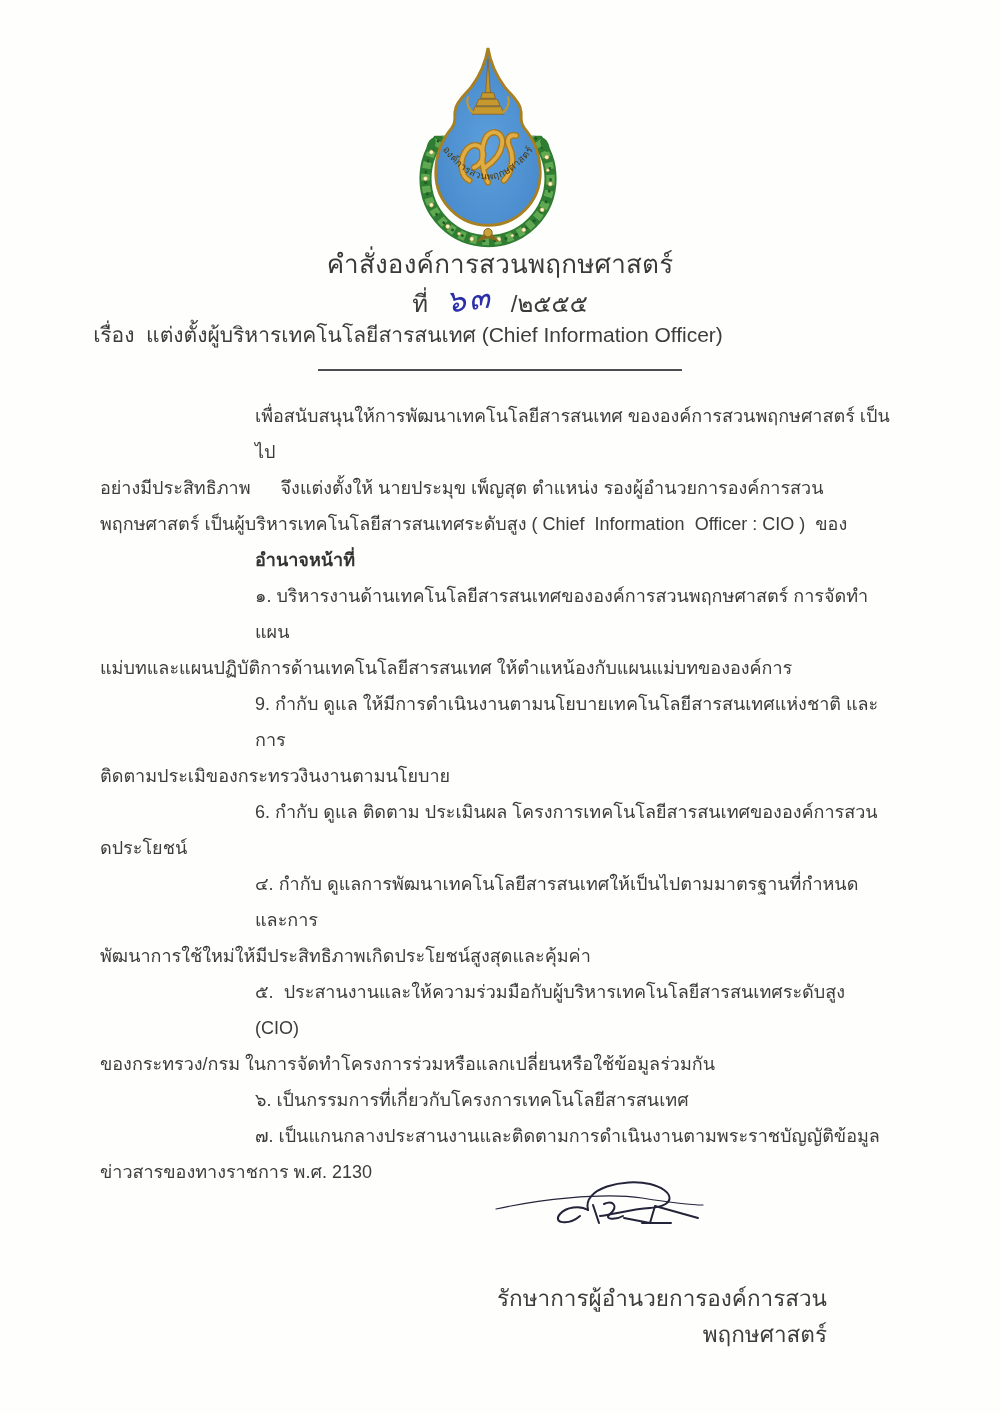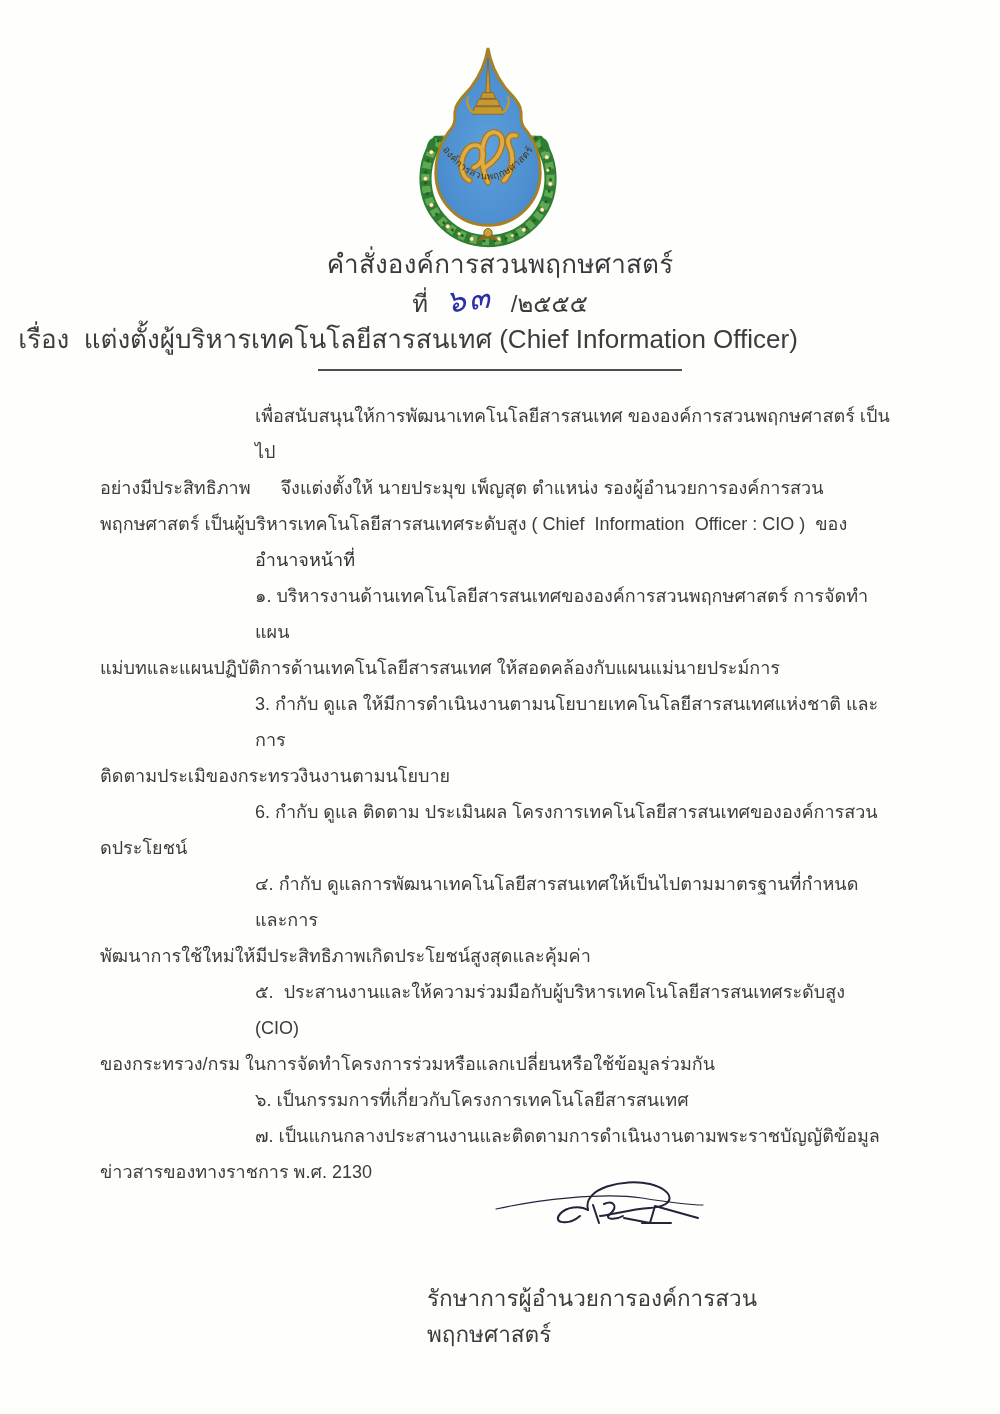--- a/index.html
+++ b/index.html
@@ -25,45 +25,45 @@
     display:flex; justify-content:center; align-items:baseline; gap:18px;
     font-size:24px;
   }
   .hand-number {
     color:#2b2fa8; font-size:31px; font-style:italic;
     transform:rotate(-7deg) translateY(-2px); display:inline-block;
     letter-spacing:3px;
   }
   .doc-subject {
     position:absolute; top:318px; left:0; width:816px;
-    text-align:center; font-size:26px; white-space:pre-wrap;
+    text-align:center; font-size:21px; white-space:pre-wrap;
   }
   .divider {
     position:absolute; top:369px; left:318px; width:364px; height:0;
     border-top:2px solid #4c4c52;
   }
 
   
   .body-flow {
     position:absolute; left:100px; top:398px; width:790px;
     font-size:18px; line-height:36px;
   }
   .line { white-space:pre-wrap; }
   .indent { padding-left:155px; }
-  .section-heading { font-weight:normal; color:#333; }
+  .section-heading { font-weight:bold; color:#333; }
 
   
   .signature-scribble { position:absolute; left:492px; top:1176px; width:215px; height:52px; }
   .sig-name {
     position:absolute; left:427px; top:1243px; width:400px;
     text-align:center; font-size:22.5px; white-space:pre-wrap;
   }
   .sig-position {
     position:absolute; left:427px; top:1280px; width:400px;
-    text-align:left; font-size:22.5px; white-space:pre-wrap;
+    text-align:right; font-size:22.5px; white-space:pre-wrap;
   }
 </style>
 </head>
 <body>
 
 <div class="page">
 
   <div class="logo">
     <svg viewBox="0 0 150 220" width="140" height="206" aria-hidden="true">
       <defs>
@@ -150,23 +150,23 @@
   <div class="divider"></div>
 
   <div class="body-flow">
     <div class="line indent">เพื่อสนับสนุนให้การพัฒนาเทคโนโลยีสารสนเทศ ขององค์การสวนพฤกษศาสตร์ เป็นไป</div>
     <div class="line">อย่างมีประสิทธิภาพ      จึงแต่งตั้งให้ นายประมุข เพ็ญสุต ตำแหน่ง รองผู้อำนวยการองค์การสวน</div>
     <div class="line">พฤกษศาสตร์ เป็นผู้บริหารเทคโนโลยีสารสนเทศระดับสูง ( Chief  Information  Officer : CIO )  ของ</div>
 
     <div class="line indent section-heading">อำนาจหน้าที่</div>
 
     <div class="line indent">๑. บริหารงานด้านเทคโนโลยีสารสนเทศขององค์การสวนพฤกษศาสตร์ การจัดทำแผน</div>
-    <div class="line">แม่บทและแผนปฏิบัติการด้านเทคโนโลยีสารสนเทศ ให้สอดคล้องกับแผนแม่นายประม์การ</div>
+    <div class="line">แม่บทและแผนปฏิบัติการด้านเทคโนโลยีสารสนเทศ ให้ตำแหน้องกับแผนแม่บทขององค์การ</div>
 
-    <div class="line indent">3. กำกับ ดูแล ให้มีการดำเนินงานตามนโยบายเทคโนโลยีสารสนเทศแห่งชาติ และการ</div>
+    <div class="line indent">9. กำกับ ดูแล ให้มีการดำเนินงานตามนโยบายเทคโนโลยีสารสนเทศแห่งชาติ และการ</div>
     <div class="line">ติดตามประเมิของกระทรวงินงานตามนโยบาย</div>
 
     <div class="line indent">6. กำกับ ดูแล ติดตาม ประเมินผล โครงการเทคโนโลยีสารสนเทศขององค์การสวน</div>
     <div class="line">ดประโยชน์</div>
 
     <div class="line indent">๔. กำกับ ดูแลการพัฒนาเทคโนโลยีสารสนเทศให้เป็นไปตามมาตรฐานที่กำหนดและการ</div>
     <div class="line">พัฒนาการใช้ใหม่ให้มีประสิทธิภาพเกิดประโยชน์สูงสุดและคุ้มค่า</div>
 
     <div class="line indent">๕.  ประสานงานและให้ความร่วมมือกับผู้บริหารเทคโนโลยีสารสนเทศระดับสูง (CIO)</div>
     <div class="line">ของกระทรวง/กรม ในการจัดทำโครงการร่วมหรือแลกเปลี่ยนหรือใช้ข้อมูลร่วมกัน</div>

